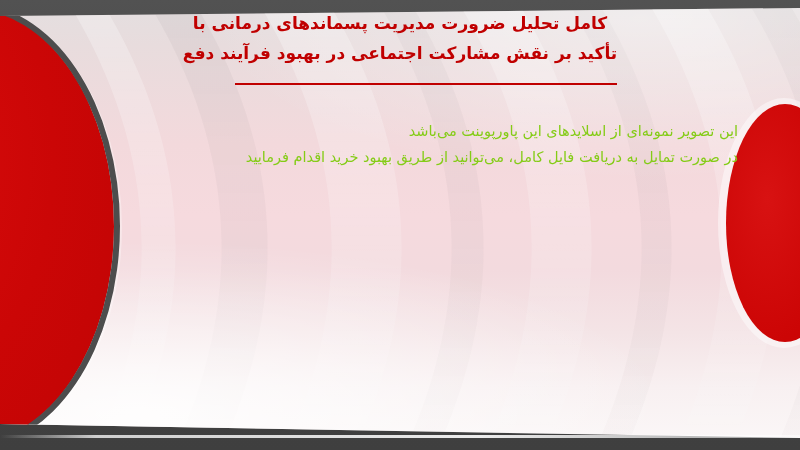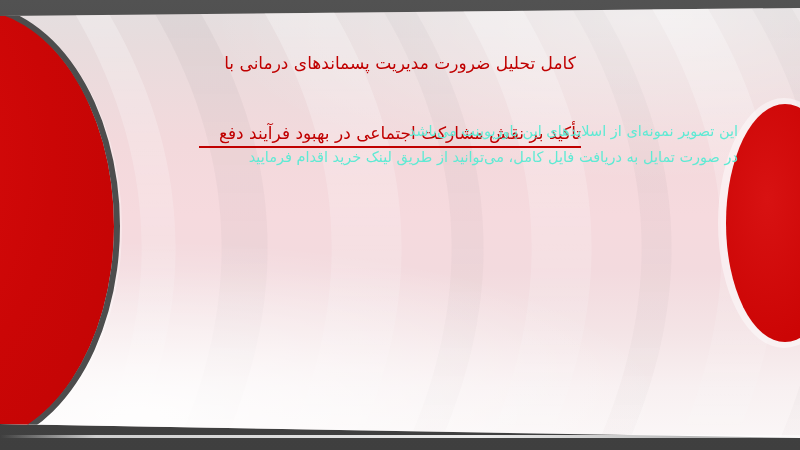--- a/index.html
+++ b/index.html
@@ -124,32 +124,31 @@
   .title-block {
     position: absolute;
     left: 0;
     right: 0;
     top: 8px;
     text-align: center;
     z-index: 6;
   }
   .title-line {
     color: #c00000;
-    font-weight: 400;
+    font-weight: 700;
     font-size: 17px;
     line-height: 30px;
     letter-spacing: 0;
     direction: rtl;
     white-space: nowrap;
-    margin-top: 40px;
   }
   .title-line-2-wrap {
     display: inline-block;
     position: relative;
-    padding-bottom: 0;
+    padding-bottom: 17px;
     text-align: right;
   }
   .title-underline {
     position: absolute;
     right: 0;
     bottom: 0;
     height: 2px;
     width: 382px;
     background: #c00000;
   }
@@ -157,21 +156,21 @@
   
   .body-block {
     position: absolute;
     right: 62px;
     top: 118px;
     z-index: 6;
     direction: rtl;
     text-align: right;
   }
   .body-line {
-    color: #5eead4;
+    color: #84cc16;
     font-size: 14.5px;
     line-height: 26px;
     white-space: nowrap;
     font-weight: 500;
   }
 
   
   .bottom-shine {
     position: absolute;
     left: 0;
@@ -233,18 +232,18 @@
     <div class="title-line">
       <span class="title-line-2-wrap">
         <span>تأکید بر نقش مشارکت اجتماعی در بهبود فرآیند دفع</span>
         <span class="title-underline"></span>
       </span>
     </div>
   </div>
 
   <div class="body-block">
     <div class="body-line">این تصویر نمونه‌ای از اسلایدهای این پاورپوینت می‌باشد</div>
-    <div class="body-line">در صورت تمایل به دریافت فایل کامل، می‌توانید از طریق لینک خرید اقدام فرمایید</div>
+    <div class="body-line">در صورت تمایل به دریافت فایل کامل، می‌توانید از طریق بهبود خرید اقدام فرمایید</div>
   </div>
 
   <div class="bottom-shine"></div>
 
 </div>
 
 </body></html>

